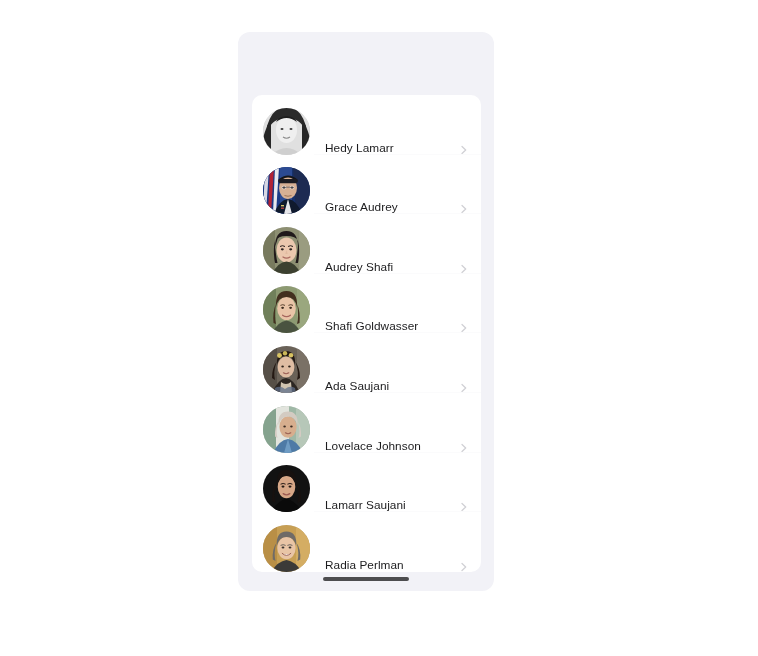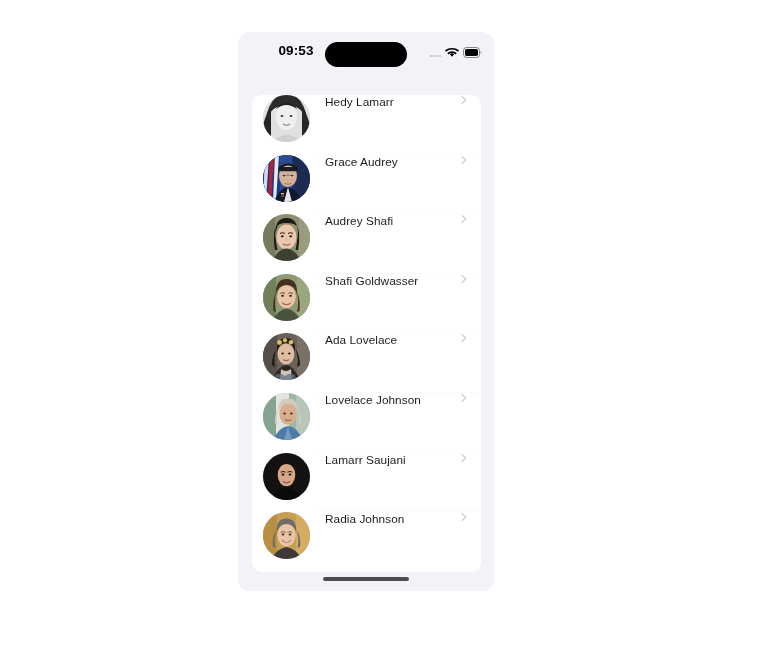--- a/index.html
+++ b/index.html
@@ -89,21 +89,21 @@
     height: 477px;
     background: #ffffff;
     border-radius: 10px;
     overflow: hidden;
   }
 
   .contact-row {
     position: relative;
     height: 59.6px;
     display: flex;
-    align-items: flex-start;
+    align-items: flex-end;
     padding-left: 11px;
     padding-right: 10px;
     box-sizing: border-box;
     cursor: pointer;
   }
   .contact-row .sep {
     position: absolute;
     left: 62px;
     right: 0px;
     bottom: 0;
@@ -151,46 +151,20 @@
     height: 4px;
     border-radius: 2px;
     background: #4d4d4f;
   }
 </style>
 </head>
 <body>
 
 <div id="phone-frame">
 
-  <div id="status-bar">
-    <div id="status-time">09:53</div>
-    <div id="dynamic-island"></div>
-    <div id="status-icons">
-      <span class="cell-dots">
-        <i></i>
-          <i></i>
-          <i></i>
-          <i></i>
-      </span>
-      <span class="wifi-icon">
-        <svg width="14" height="11" viewBox="0 0 14 11">
-          <path d="M7 9.7 L4.9 7.2 a3.3 3.3 0 0 1 4.2 0 Z" fill="#000"></path>
-          <path d="M7 6.1 a5.6 5.6 0 0 0 -3.6 1.3 l-1.15 -1.37 a7.4 7.4 0 0 1 9.5 0 l-1.15 1.37 A5.6 5.6 0 0 0 7 6.1 Z" fill="#000"></path>
-          <path d="M7 2.5 a9.4 9.4 0 0 0 -6 2.17 l-1.0 -1.3 a11.2 11.2 0 0 1 14 0 l-1.0 1.3 A9.4 9.4 0 0 0 7 2.5 Z" fill="#000"></path>
-        </svg>
-      </span>
-      <span class="battery-icon">
-        <svg width="19" height="11" viewBox="0 0 19 11">
-          <rect x="0.5" y="0.5" width="16" height="10" rx="3" ry="3" fill="none" stroke="#000" stroke-width="1" opacity="0.45"></rect>
-          <rect x="2" y="2" width="13" height="7" rx="1.8" ry="1.8" fill="#000"></rect>
-          <path d="M17.6 4 a2.1 2.1 0 0 1 0 3 Z" fill="#000" opacity="0.45"></path>
-        </svg>
-      </span>
-    </div>
-  </div>
 
   <div id="contact-card">
 
     <div class="contact-row">
       <div class="avatar">
         <svg viewBox="0 0 47 47" preserveAspectRatio="xMidYMid slice">
           <rect width="47" height="47" fill="#e0e0e0"></rect>
           <path d="M4 18 Q10 -2 23.5 -1 Q37 -2 43 18 L43 24 Q38 10 23.5 10 Q9 10 4 24 Z" fill="#2b2b2b"></path>
           <ellipse cx="23.5" cy="22" rx="10.5" ry="13" fill="#efefef"></ellipse>
           <path d="M13 14 Q23.5 6 34 14 Q32 9 23.5 8 Q15 9 13 14 Z" fill="#1f1f1f"></path>
@@ -314,21 +288,21 @@
           <circle cx="22" cy="7.3" r="2.2" fill="#cbb85a"></circle>
           <circle cx="28" cy="9.3" r="2.3" fill="#d8c362"></circle>
           <ellipse cx="19.6" cy="20.4" rx="1.3" ry="1" fill="#2b2019"></ellipse>
           <ellipse cx="26.4" cy="20.4" rx="1.3" ry="1" fill="#2b2019"></ellipse>
           <path d="M20.4 26.8 Q23 28.6 25.8 26.8" stroke="#9d6258" stroke-width="1.1" fill="none" stroke-linecap="round"></path>
           <path d="M9 47 Q15 33 23 32 Q31 33 37 47 Z" fill="#2c2622"></path>
           <path d="M18 36 Q23 40 28 36 L29 47 L17 47 Z" fill="#cfc3b0"></path>
           <path d="M12 42 q5 -3 10 1 q5 -4 10 -1 l1 5 h-22 Z" fill="#5f6f8a" opacity="0.75"></path>
         </svg>
       </div>
-      <div class="contact-name">Ada Lovelace</div>
+      <div class="contact-name">Ada Saujani</div>
       <span class="chevron">
         <svg width="10" height="10" viewBox="0 0 10 10">
             <path d="M3 1.5 L6.7 5 L3 8.5" stroke="#c9c9ce" stroke-width="1.3" fill="none" stroke-linecap="round" stroke-linejoin="round"></path>
           </svg>
       </span>
       <div class="sep"></div>
     </div>
 
     <div class="contact-row">
       <div class="avatar">
@@ -394,21 +368,21 @@
           <path d="M33.6 18 Q36.5 28 34.5 36 L37.2 34.5 Q38 24 33.6 18 Z" fill="#6f6b67"></path>
           <path d="M17.6 20.4 q2.6 -1.4 5 0" stroke="#5d5955" stroke-width="0.9" fill="none"></path>
           <path d="M24.4 20.4 q2.6 -1.4 5 0" stroke="#5d5955" stroke-width="0.9" fill="none"></path>
           <ellipse cx="20" cy="22.6" rx="1.4" ry="1" fill="#3a3330"></ellipse>
           <ellipse cx="27" cy="22.6" rx="1.4" ry="1" fill="#3a3330"></ellipse>
           <path d="M19.2 28.4 Q23.5 32.4 27.8 28.4 Q23.5 30.2 19.2 28.4 Z" fill="#ffffff"></path>
           <path d="M19.2 28.4 Q23.5 32.6 27.8 28.4" stroke="#9a6155" stroke-width="1" fill="none" stroke-linecap="round"></path>
           <path d="M8 47 Q15 36 23.5 35 Q32 36 39 47 Z" fill="#3b3a38"></path>
         </svg>
       </div>
-      <div class="contact-name">Radia Johnson</div>
+      <div class="contact-name">Radia Perlman</div>
       <span class="chevron">
         <svg width="10" height="10" viewBox="0 0 10 10">
             <path d="M3 1.5 L6.7 5 L3 8.5" stroke="#c9c9ce" stroke-width="1.3" fill="none" stroke-linecap="round" stroke-linejoin="round"></path>
           </svg>
       </span>
 
     </div>
 
   </div>
 

